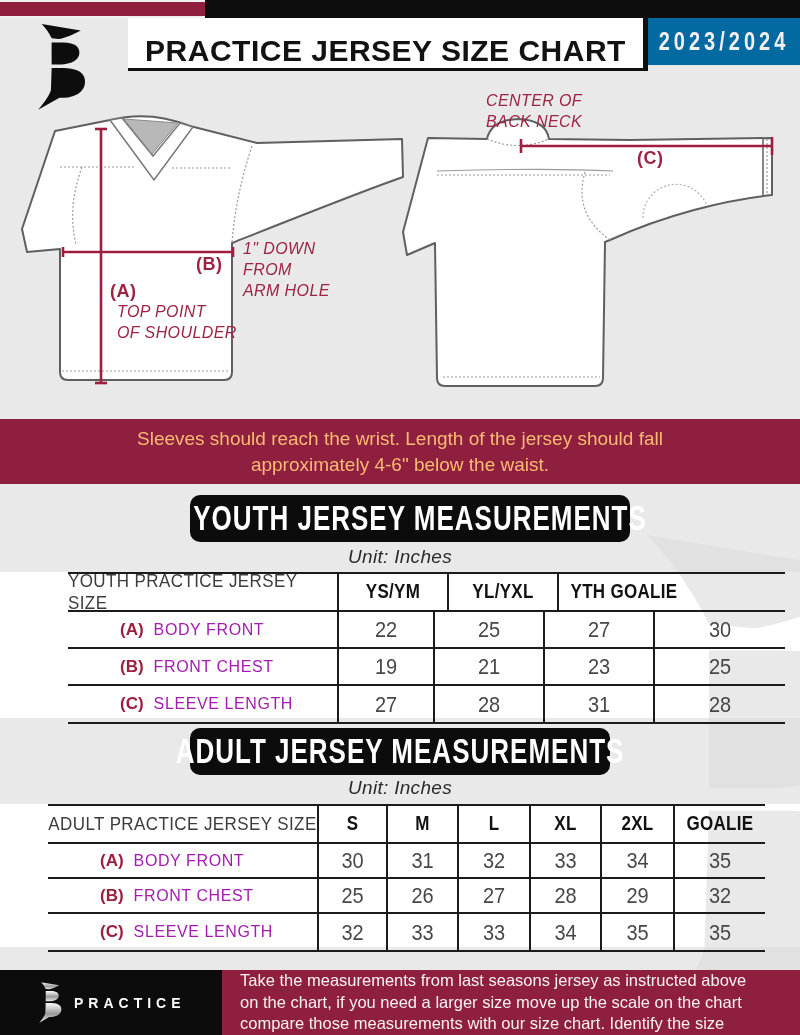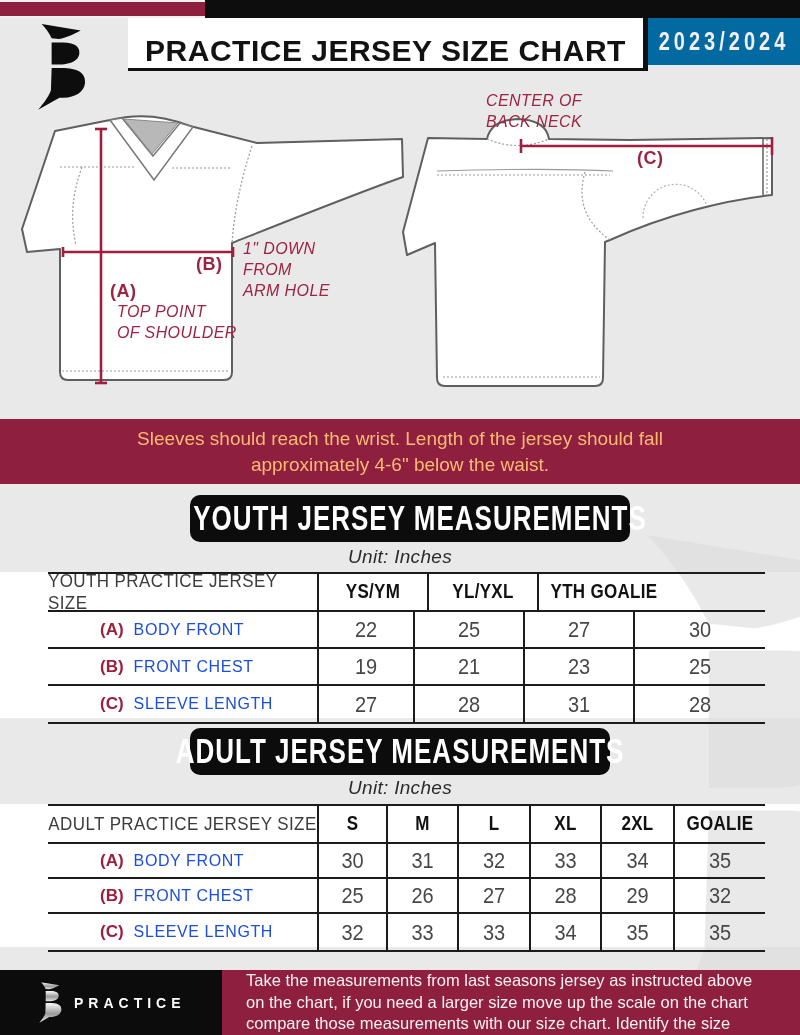--- a/index.html
+++ b/index.html
@@ -34,26 +34,26 @@
   
   .size-table{left:48px;width:717px;border-top:2px solid #1b1b1b;z-index:2;background:transparent;}
   .t-row{display:flex;border-bottom:2px solid #1b1b1b;align-items:stretch;}
   .t-cell{display:flex;align-items:center;justify-content:center;box-sizing:border-box;}
   .t-cell.vline{border-left:2px solid #1b1b1b;}
   .label-cell{justify-content:flex-start;padding-left:52px;}
   .head-label{color:#3c3c3c;font-size:17px;letter-spacing:.4px;}
   .head-label span{display:inline-block;transform:scaleY(1.1);}
   .head-size span{display:inline-block;font-weight:bold;color:#111;font-size:17px;transform:scaleY(1.2);letter-spacing:.3px;}
   .row-marker{color:#9c1f3f;font-weight:bold;font-size:17px;margin-right:10px;}
-  .row-label{color:#1d4ed8;font-size:16px;letter-spacing:.6px;}
+  .row-label{color:#a21caf;font-size:16px;letter-spacing:.6px;}
   .val span{display:inline-block;color:#474747;font-size:20px;transform:scaleY(1.12);}
   
   .footer-black{left:0;top:970px;width:222px;height:65px;background:#0c0c0c;display:flex;align-items:center;z-index:2;}
   .footer-brand{color:#fdfdfd;font-weight:bold;font-size:14px;letter-spacing:5px;margin-left:8px;}
-  .footer-maroon{left:222px;top:970px;width:578px;height:65px;background:#8e1f3e;display:flex;flex-direction:column;justify-content:center;padding-left:24px;box-sizing:border-box;z-index:2;}
+  .footer-maroon{left:222px;top:970px;width:578px;height:65px;background:#8e1f3e;display:flex;flex-direction:column;justify-content:center;padding-left:18px;box-sizing:border-box;z-index:2;}
   .footer-maroon div{color:#f7f1f3;font-size:16.5px;line-height:1.33;}
   
   .watermark{left:580px;top:535px;z-index:1;opacity:.65;}
 </style>
 </head>
 <body>
 
 <div id="page">
 
   <svg width="0" height="0" style="position:absolute">
@@ -154,21 +154,21 @@
   <div class="notice abs">
     <div>Sleeves should reach the wrist. Length of the jersey should fall</div>
     <div>approximately 4-6" below the waist.</div>
   </div>
 
   <div class="section-banner abs" style="top:495px;padding-left:20px;">
     <span>YOUTH JERSEY MEASUREMENTS</span>
   </div>
   <div class="unit abs" style="top:546px;">Unit: Inches</div>
 
-  <div class="size-table abs" style="top:572px;">
+  <div class="size-table abs" style="top:572px;margin-left:20px;">
     <div class="t-row" style="height:36px;">
       <div class="t-cell head-label" style="width:269px;">
           <span>YOUTH PRACTICE JERSEY SIZE</span>
         </div>
       <div class="t-cell head-size vline" style="width:110px;">
           <span>YS/YM</span>
         </div>
       <div class="t-cell head-size vline" style="width:110px;">
           <span>YL/YXL</span>
         </div>

